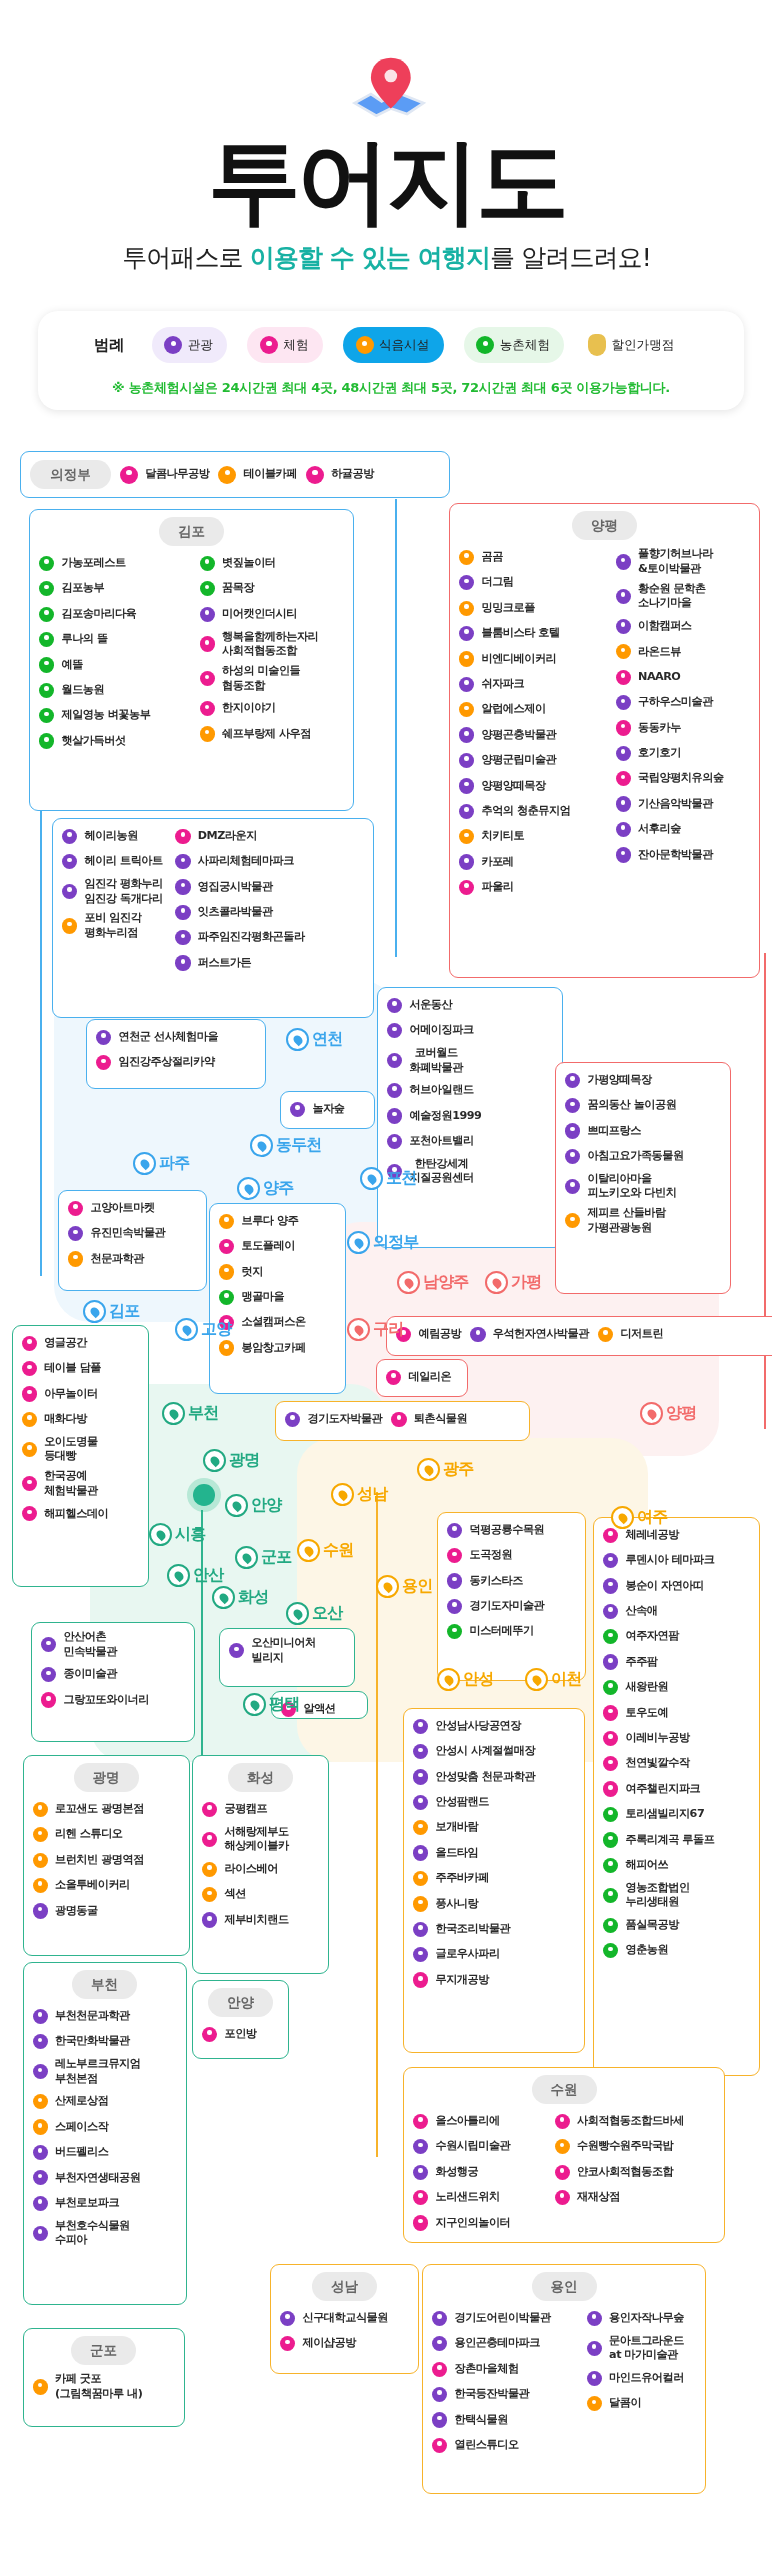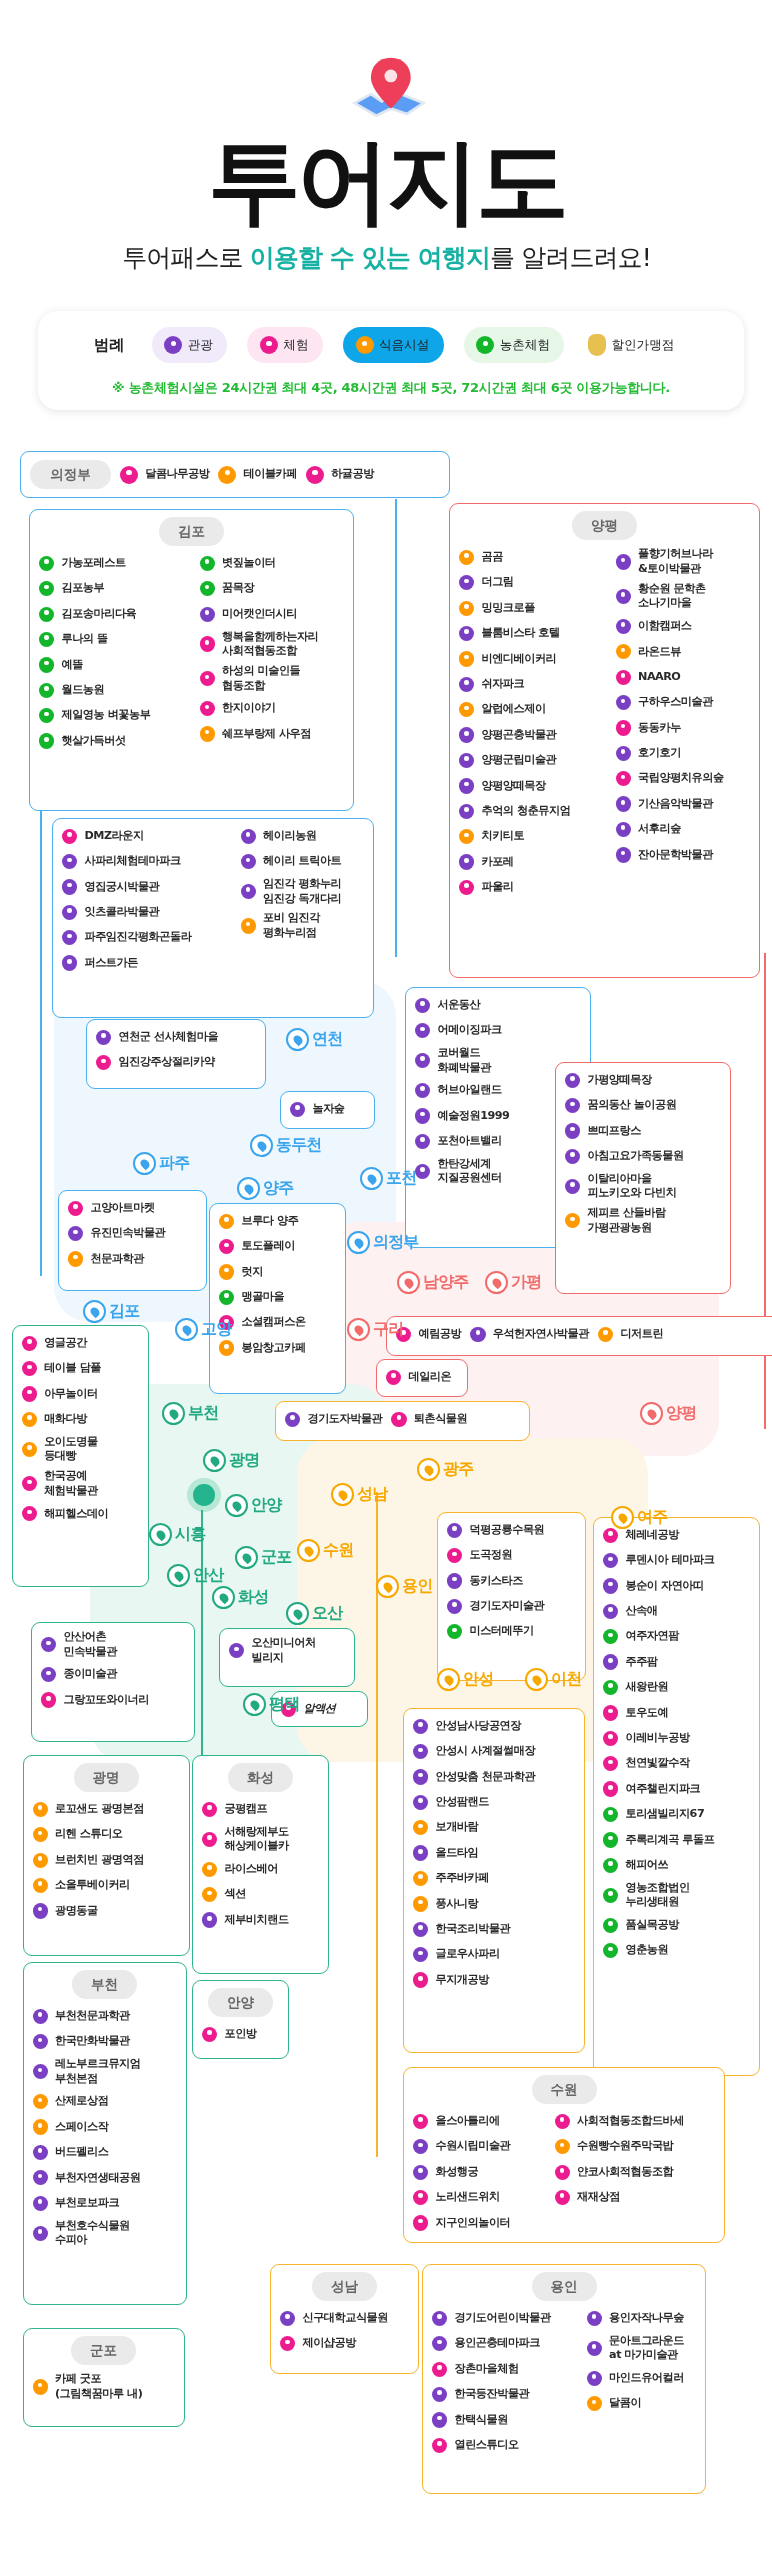--- a/index.html
+++ b/index.html
@@ -126,35 +126,35 @@
         <div class="item"><span class="pin sm p-exp"></span><span>하성의 미술인들
 협동조합</span></div>
         <div class="item"><span class="pin sm p-exp"></span><span>한지이야기</span></div>
         <div class="item"><span class="pin sm p-food"></span><span>쉐프부랑제 사우점</span></div>
       </div>
     </div>
 </div>
 
 <div class="box" style="left:52px;top:818px;width:322px;height:200px;">
   <div class="cols">
+      <div class="col">
+        <div class="item"><span class="pin sm p-tour"></span><span>헤이리농원</span></div>
+        <div class="item"><span class="pin sm p-tour"></span><span>헤이리 트릭아트</span></div>
+        <div class="item"><span class="pin sm p-tour"></span><span>임진각 평화누리
+임진강 독개다리</span></div>
+        <div class="item"><span class="pin sm p-food"></span><span>포비 임진각
+평화누리점</span></div>
+      </div>
       <div class="col" style="width:166px">
         <div class="item"><span class="pin sm p-exp"></span><span>DMZ라운지</span></div>
         <div class="item"><span class="pin sm p-tour"></span><span>사파리체험테마파크</span></div>
         <div class="item"><span class="pin sm p-tour"></span><span>영집궁시박물관</span></div>
         <div class="item"><span class="pin sm p-tour"></span><span>잇츠콜라박물관</span></div>
         <div class="item"><span class="pin sm p-tour"></span><span>파주임진각평화곤돌라</span></div>
         <div class="item"><span class="pin sm p-tour"></span><span>퍼스트가든</span></div>
-      </div>
-      <div class="col">
-        <div class="item"><span class="pin sm p-tour"></span><span>헤이리농원</span></div>
-        <div class="item"><span class="pin sm p-tour"></span><span>헤이리 트릭아트</span></div>
-        <div class="item"><span class="pin sm p-tour"></span><span>임진각 평화누리
-임진강 독개다리</span></div>
-        <div class="item"><span class="pin sm p-food"></span><span>포비 임진각
-평화누리점</span></div>
       </div>
     </div>
 </div>
 
 <div class="box red" style="left:449px;top:503px;width:311px;height:475px;">
   <span class="tag">양평</span>
   <div class="cols">
       <div class="col" style="width:144px">
         <div class="item"><span class="pin sm p-food"></span><span>곰곰</span></div>
         <div class="item"><span class="pin sm p-tour"></span><span>더그림</span></div>
@@ -196,21 +196,21 @@
       <div class="item"><span class="pin sm p-exp"></span><span>임진강주상절리카약</span></div>
     </div>
 </div>
 
 <div class="box" style="left:280px;top:1091px;width:95px;height:38px;">
   <div class="col">
       <div class="item"><span class="pin sm p-tour"></span><span>놀자숲</span></div>
     </div>
 </div>
 
-<div class="box" style="left:405px;top:987px;width:186px;height:261px;">
+<div class="box" style="left:377px;top:987px;width:186px;height:261px;text-align:center;">
   <div class="col">
       <div class="item"><span class="pin sm p-tour"></span><span>서운동산</span></div>
       <div class="item"><span class="pin sm p-tour"></span><span>어메이징파크</span></div>
       <div class="item"><span class="pin sm p-tour"></span><span>코버월드
 화폐박물관</span></div>
       <div class="item"><span class="pin sm p-tour"></span><span>허브아일랜드</span></div>
       <div class="item"><span class="pin sm p-tour"></span><span>예술정원1999</span></div>
       <div class="item"><span class="pin sm p-tour"></span><span>포천아트밸리</span></div>
       <div class="item"><span class="pin sm p-tour"></span><span>한탄강세계
 지질공원센터</span></div>
@@ -326,21 +326,21 @@
     </div>
 </div>
 
 <div class="box green" style="left:219px;top:1628px;width:136px;height:59px;">
   <div class="col">
       <div class="item"><span class="pin sm p-tour"></span><span>오산미니어처
 빌리지</span></div>
     </div>
 </div>
 
-<div class="box green" style="left:271px;top:1691px;width:97px;height:36px;font-style:italic;">
+<div class="box green" style="left:271px;top:1691px;width:97px;height:28px;">
   <div class="col">
       <div class="item"><span class="pin sm p-exp"></span><span>알액션</span></div>
     </div>
 </div>
 
 <div class="box orange" style="left:403px;top:1708px;width:182px;height:345px;">
   <div class="col">
       <div class="item"><span class="pin sm p-tour"></span><span>안성남사당공연장</span></div>
       <div class="item"><span class="pin sm p-tour"></span><span>안성시 사계절썰매장</span></div>
       <div class="item"><span class="pin sm p-tour"></span><span>안성맞춤 천문과학관</span></div>

